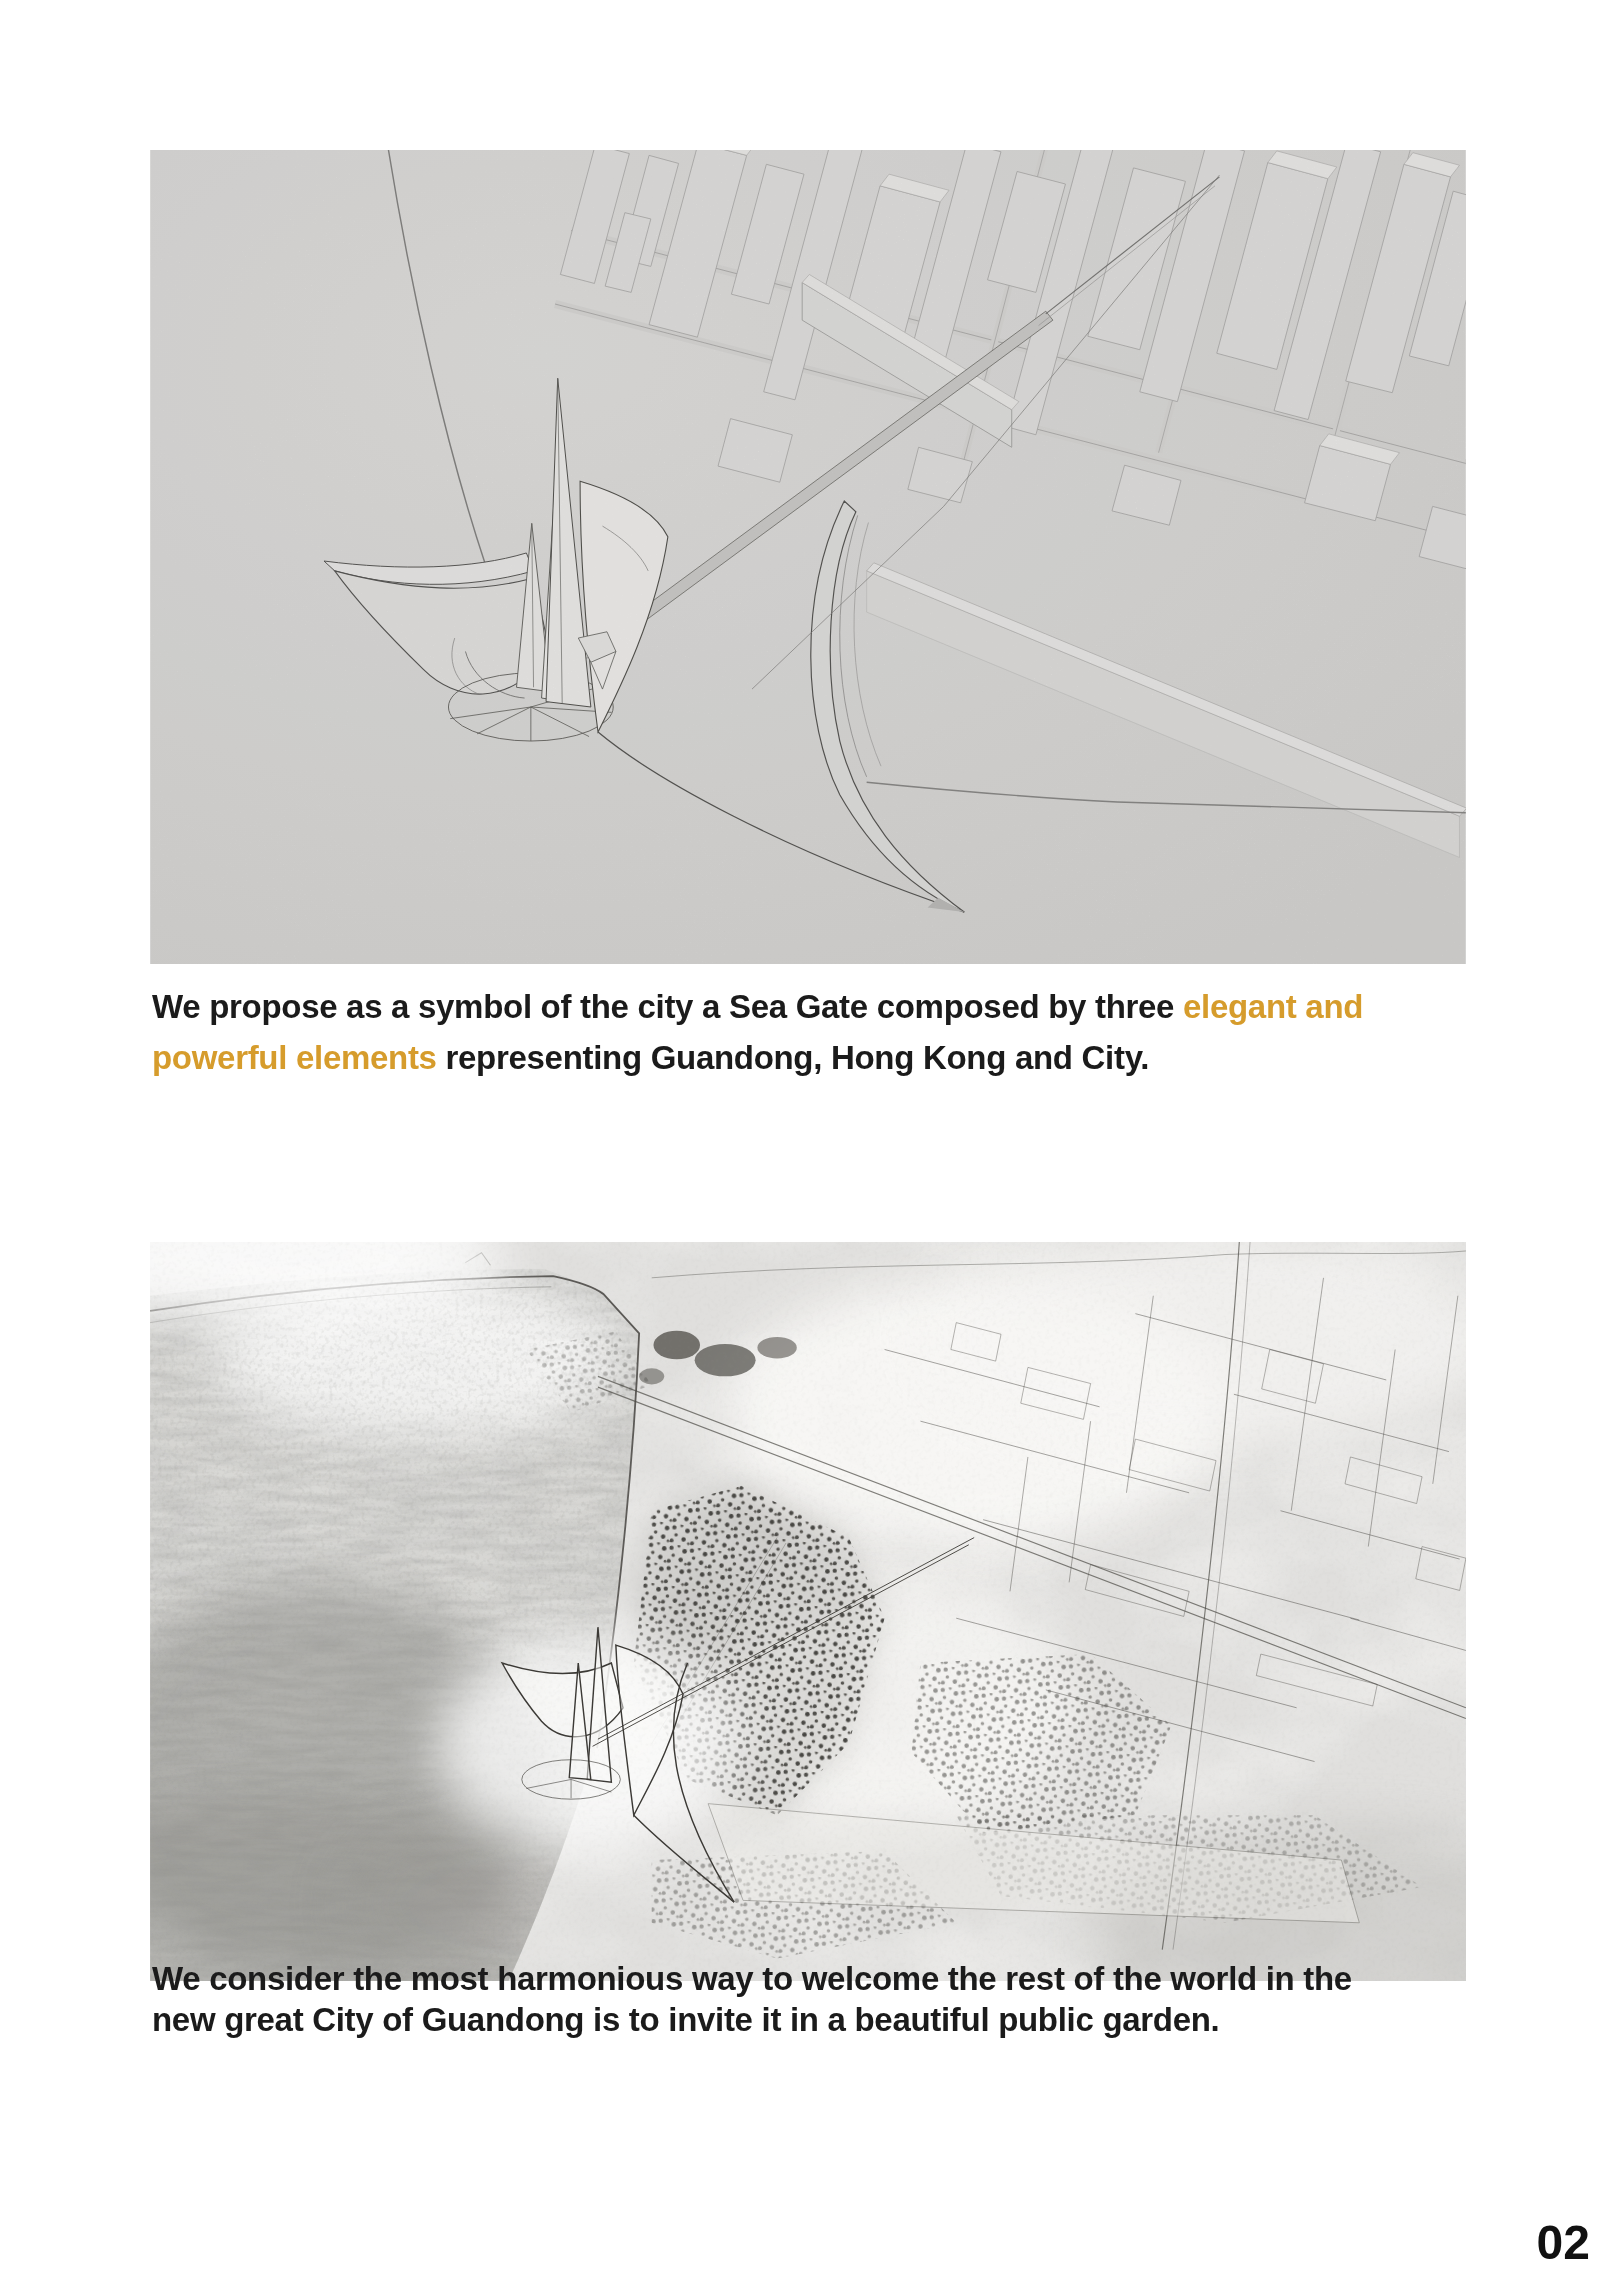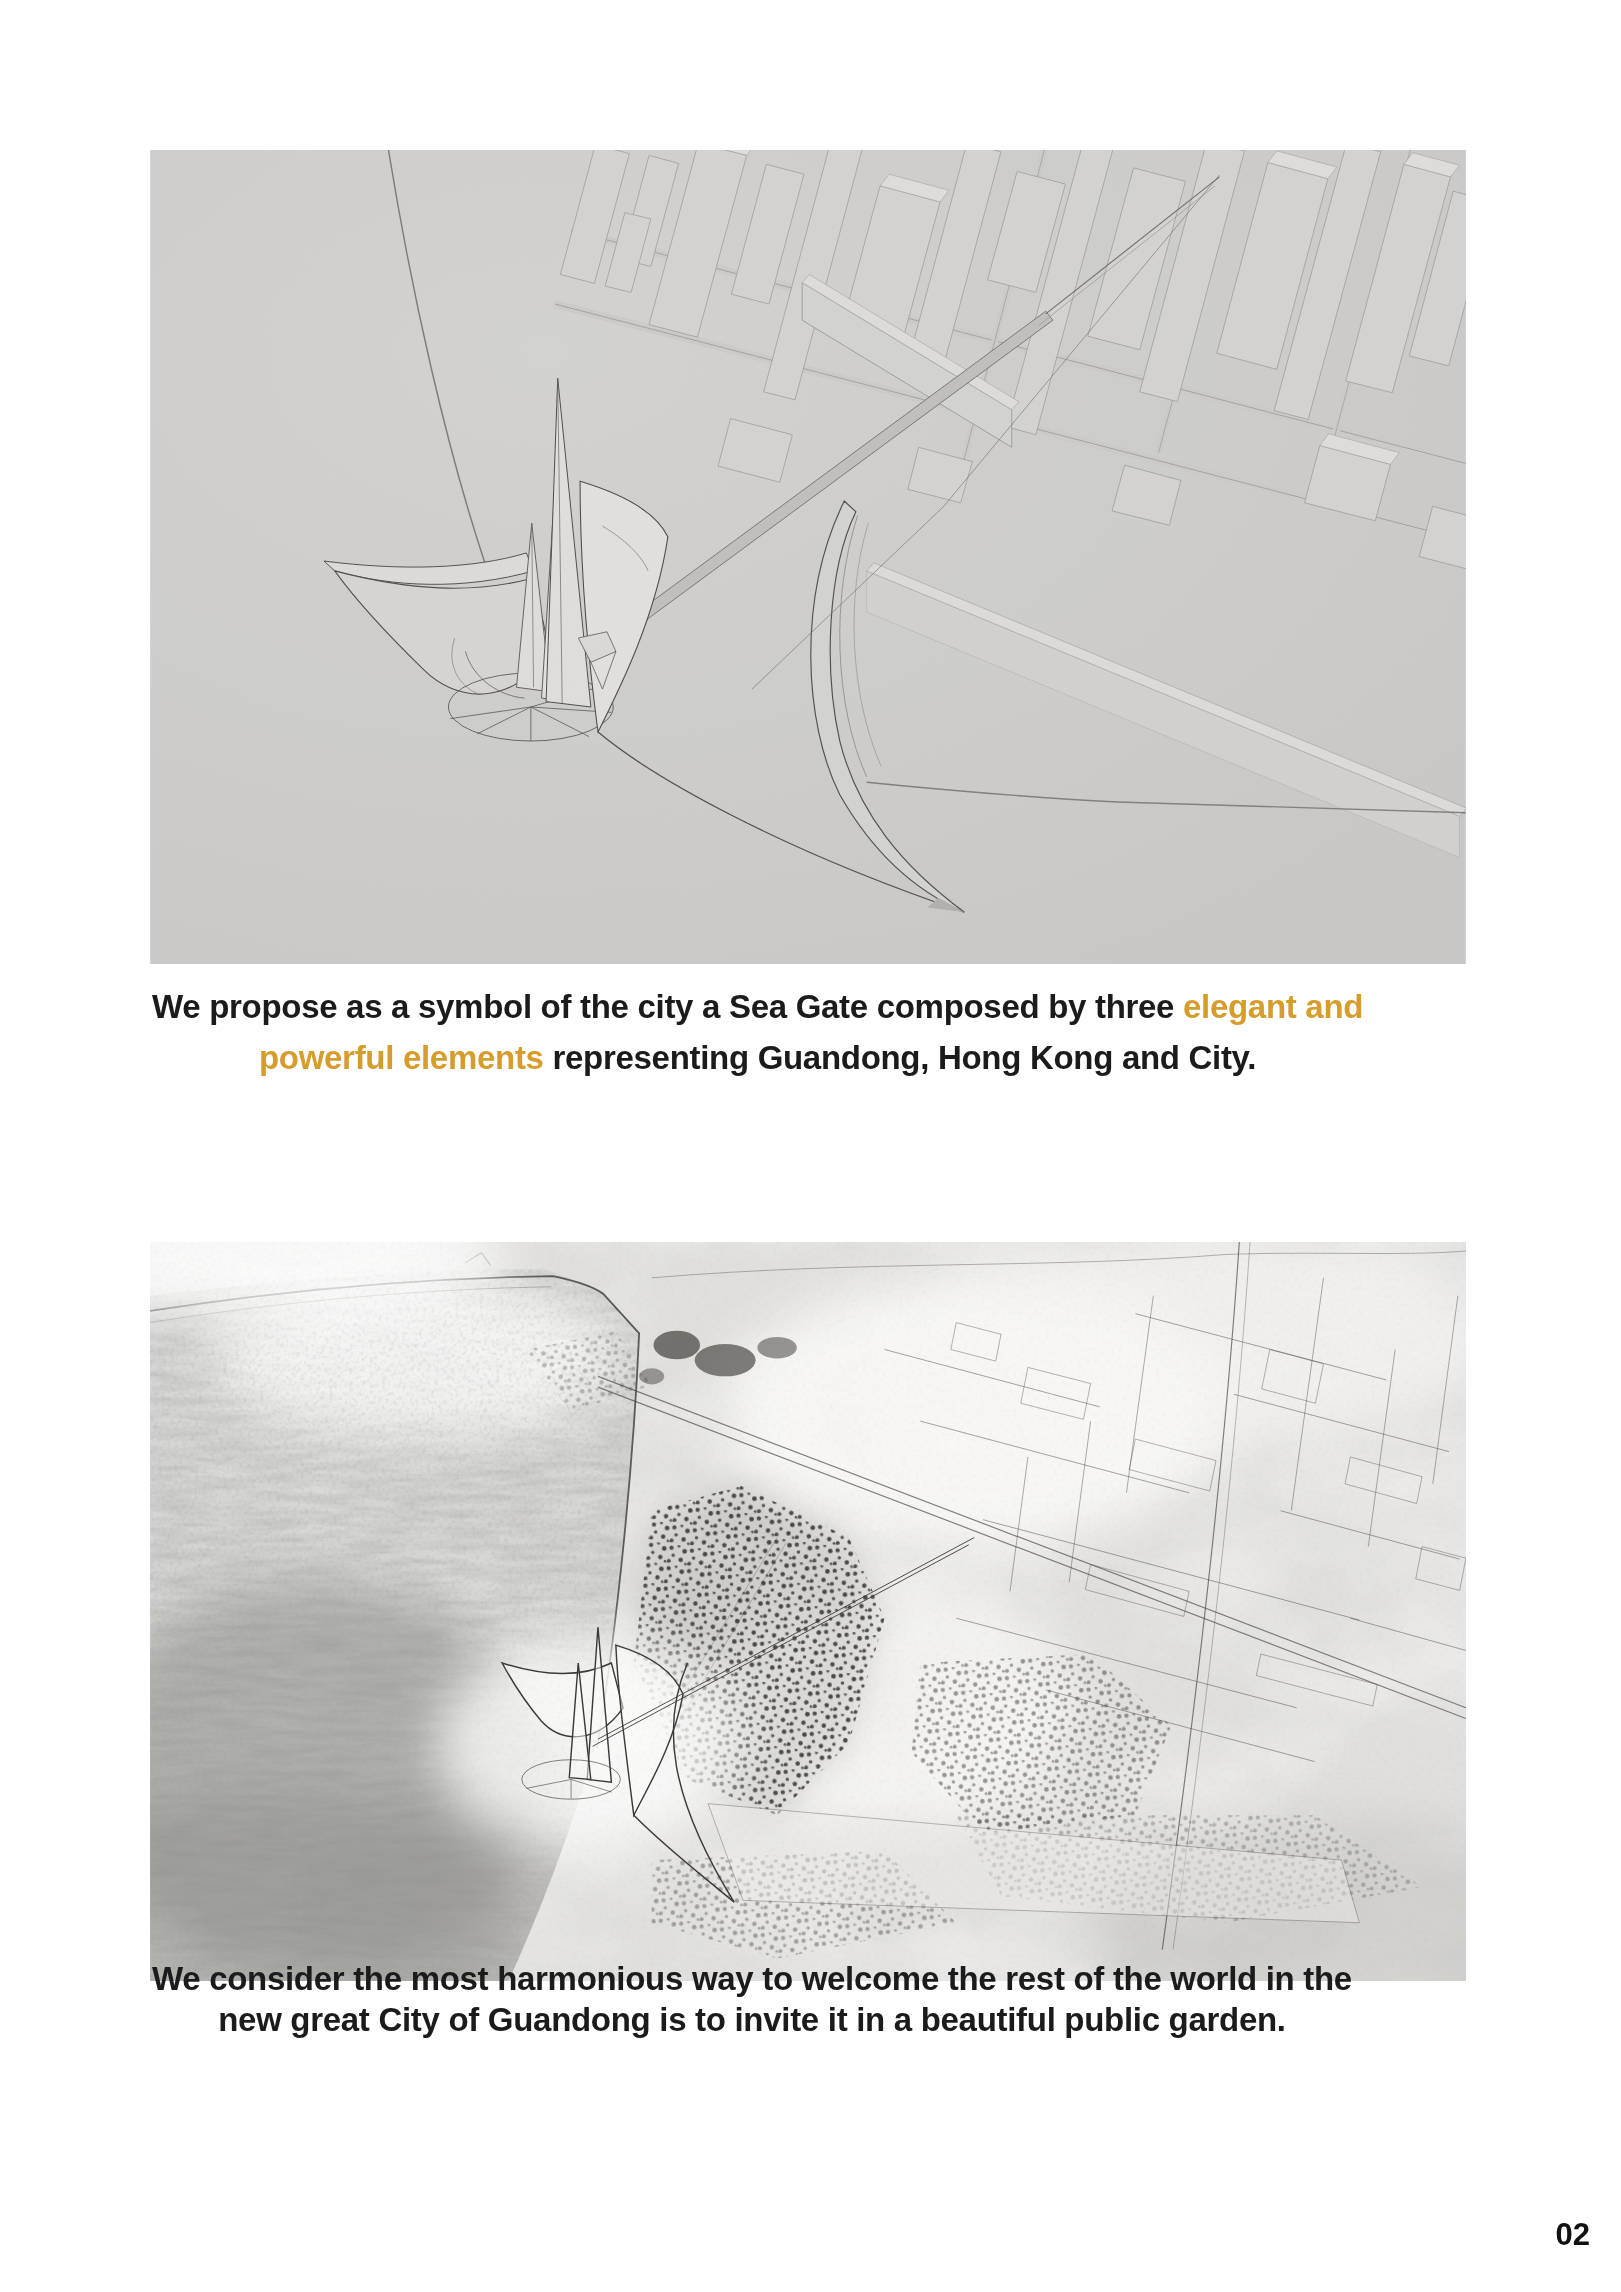--- a/index.html
+++ b/index.html
@@ -3,26 +3,26 @@
 <meta charset="utf-8">
 <style>
   html,body{margin:0;padding:0;background:#ffffff;}
   .page{position:relative;width:1621px;height:2293px;background:#ffffff;overflow:hidden;
         font-family:"Liberation Sans",sans-serif;}
   .fig{position:absolute;overflow:hidden;}
   .fig svg{display:block;}
   #fig1{left:150px;top:150px;width:1316px;height:814px;}
   #fig2{left:150px;top:1242px;width:1316px;height:739px;}
   .caption{position:absolute;left:152px;font-weight:700;color:#1b1b1b;
-           font-size:33px;letter-spacing:-0.3px;white-space:nowrap;text-align:center;}
+           font-size:33px;letter-spacing:-0.3px;white-space:nowrap;}
   #cap1{top:981px;line-height:51px;}
   #cap2{top:1958px;line-height:41px;}
   .accent{color:#d69c2c;}
   .pagenum{position:absolute;right:31px;top:2219px;font-weight:700;color:#111111;
-           font-size:31px;line-height:1;text-align:left;}
+           font-size:48px;line-height:1;text-align:left;}
 </style>
 </head>
 <body>
 
 <div class="page">
 
   <div class="fig" id="fig1">
     <svg width="1316" height="814" viewBox="0 0 1469 909">
       <defs>
         <filter id="grainD" x="0" y="0" width="100%" height="100%">

